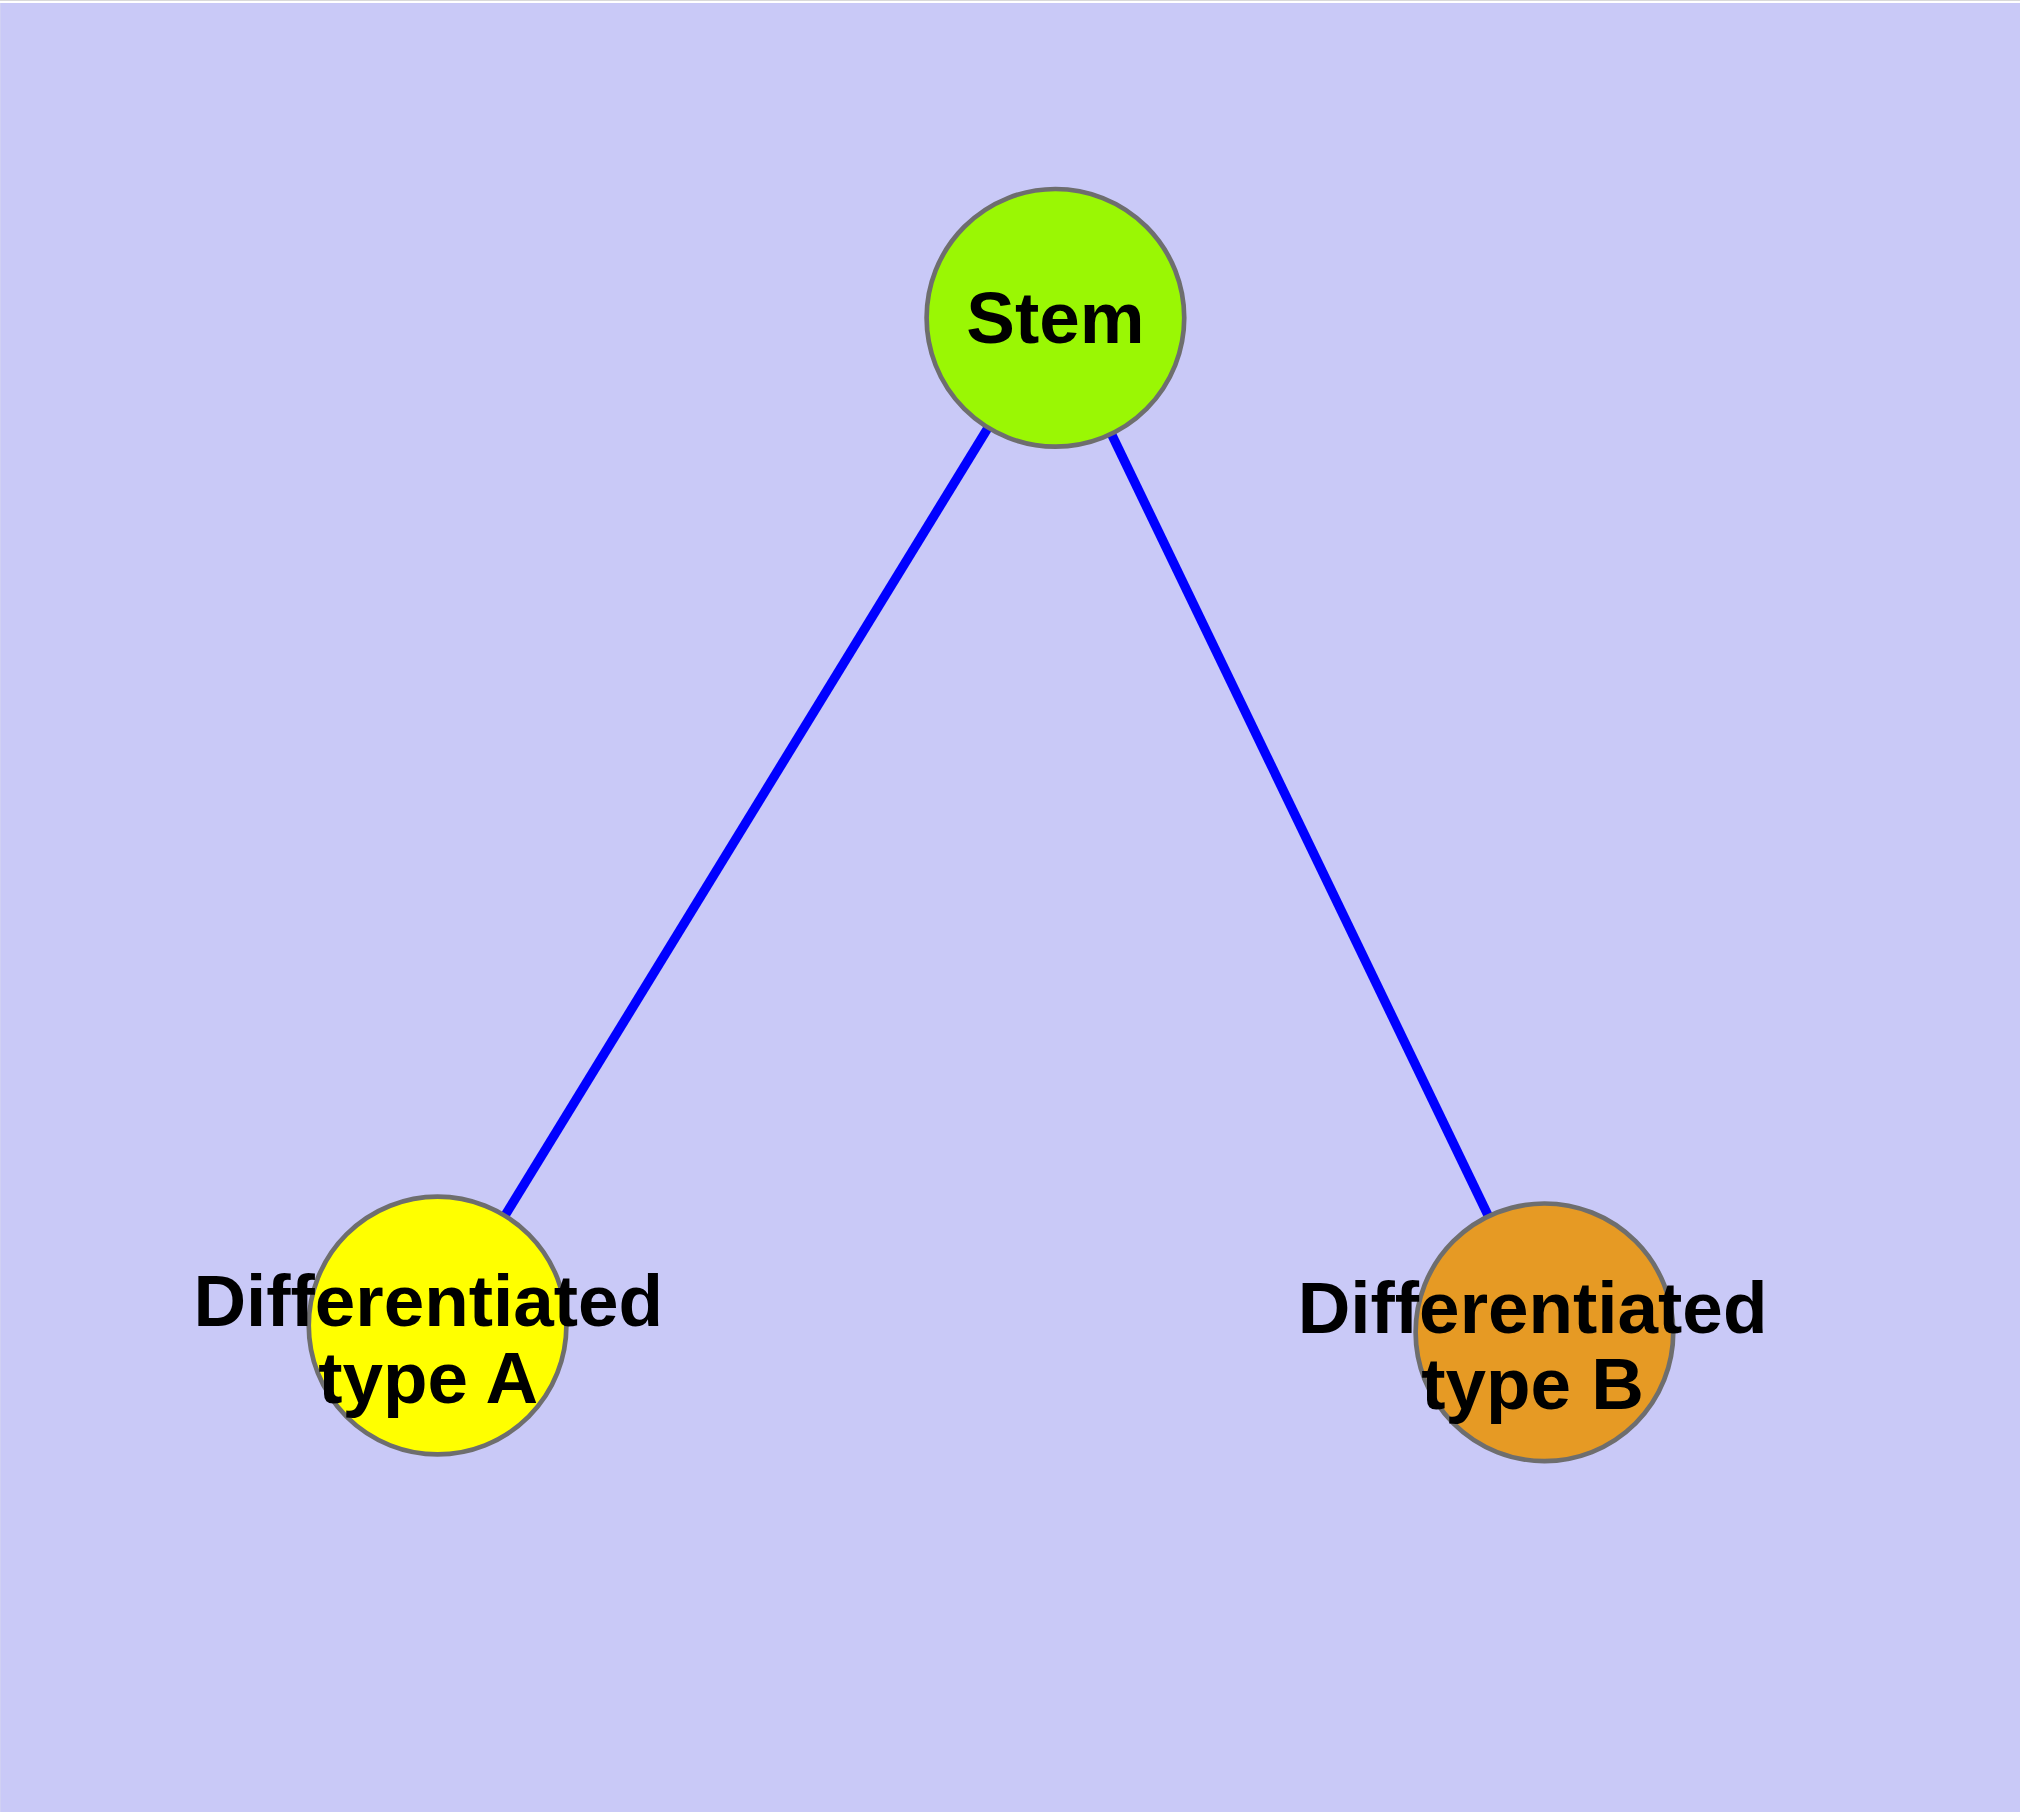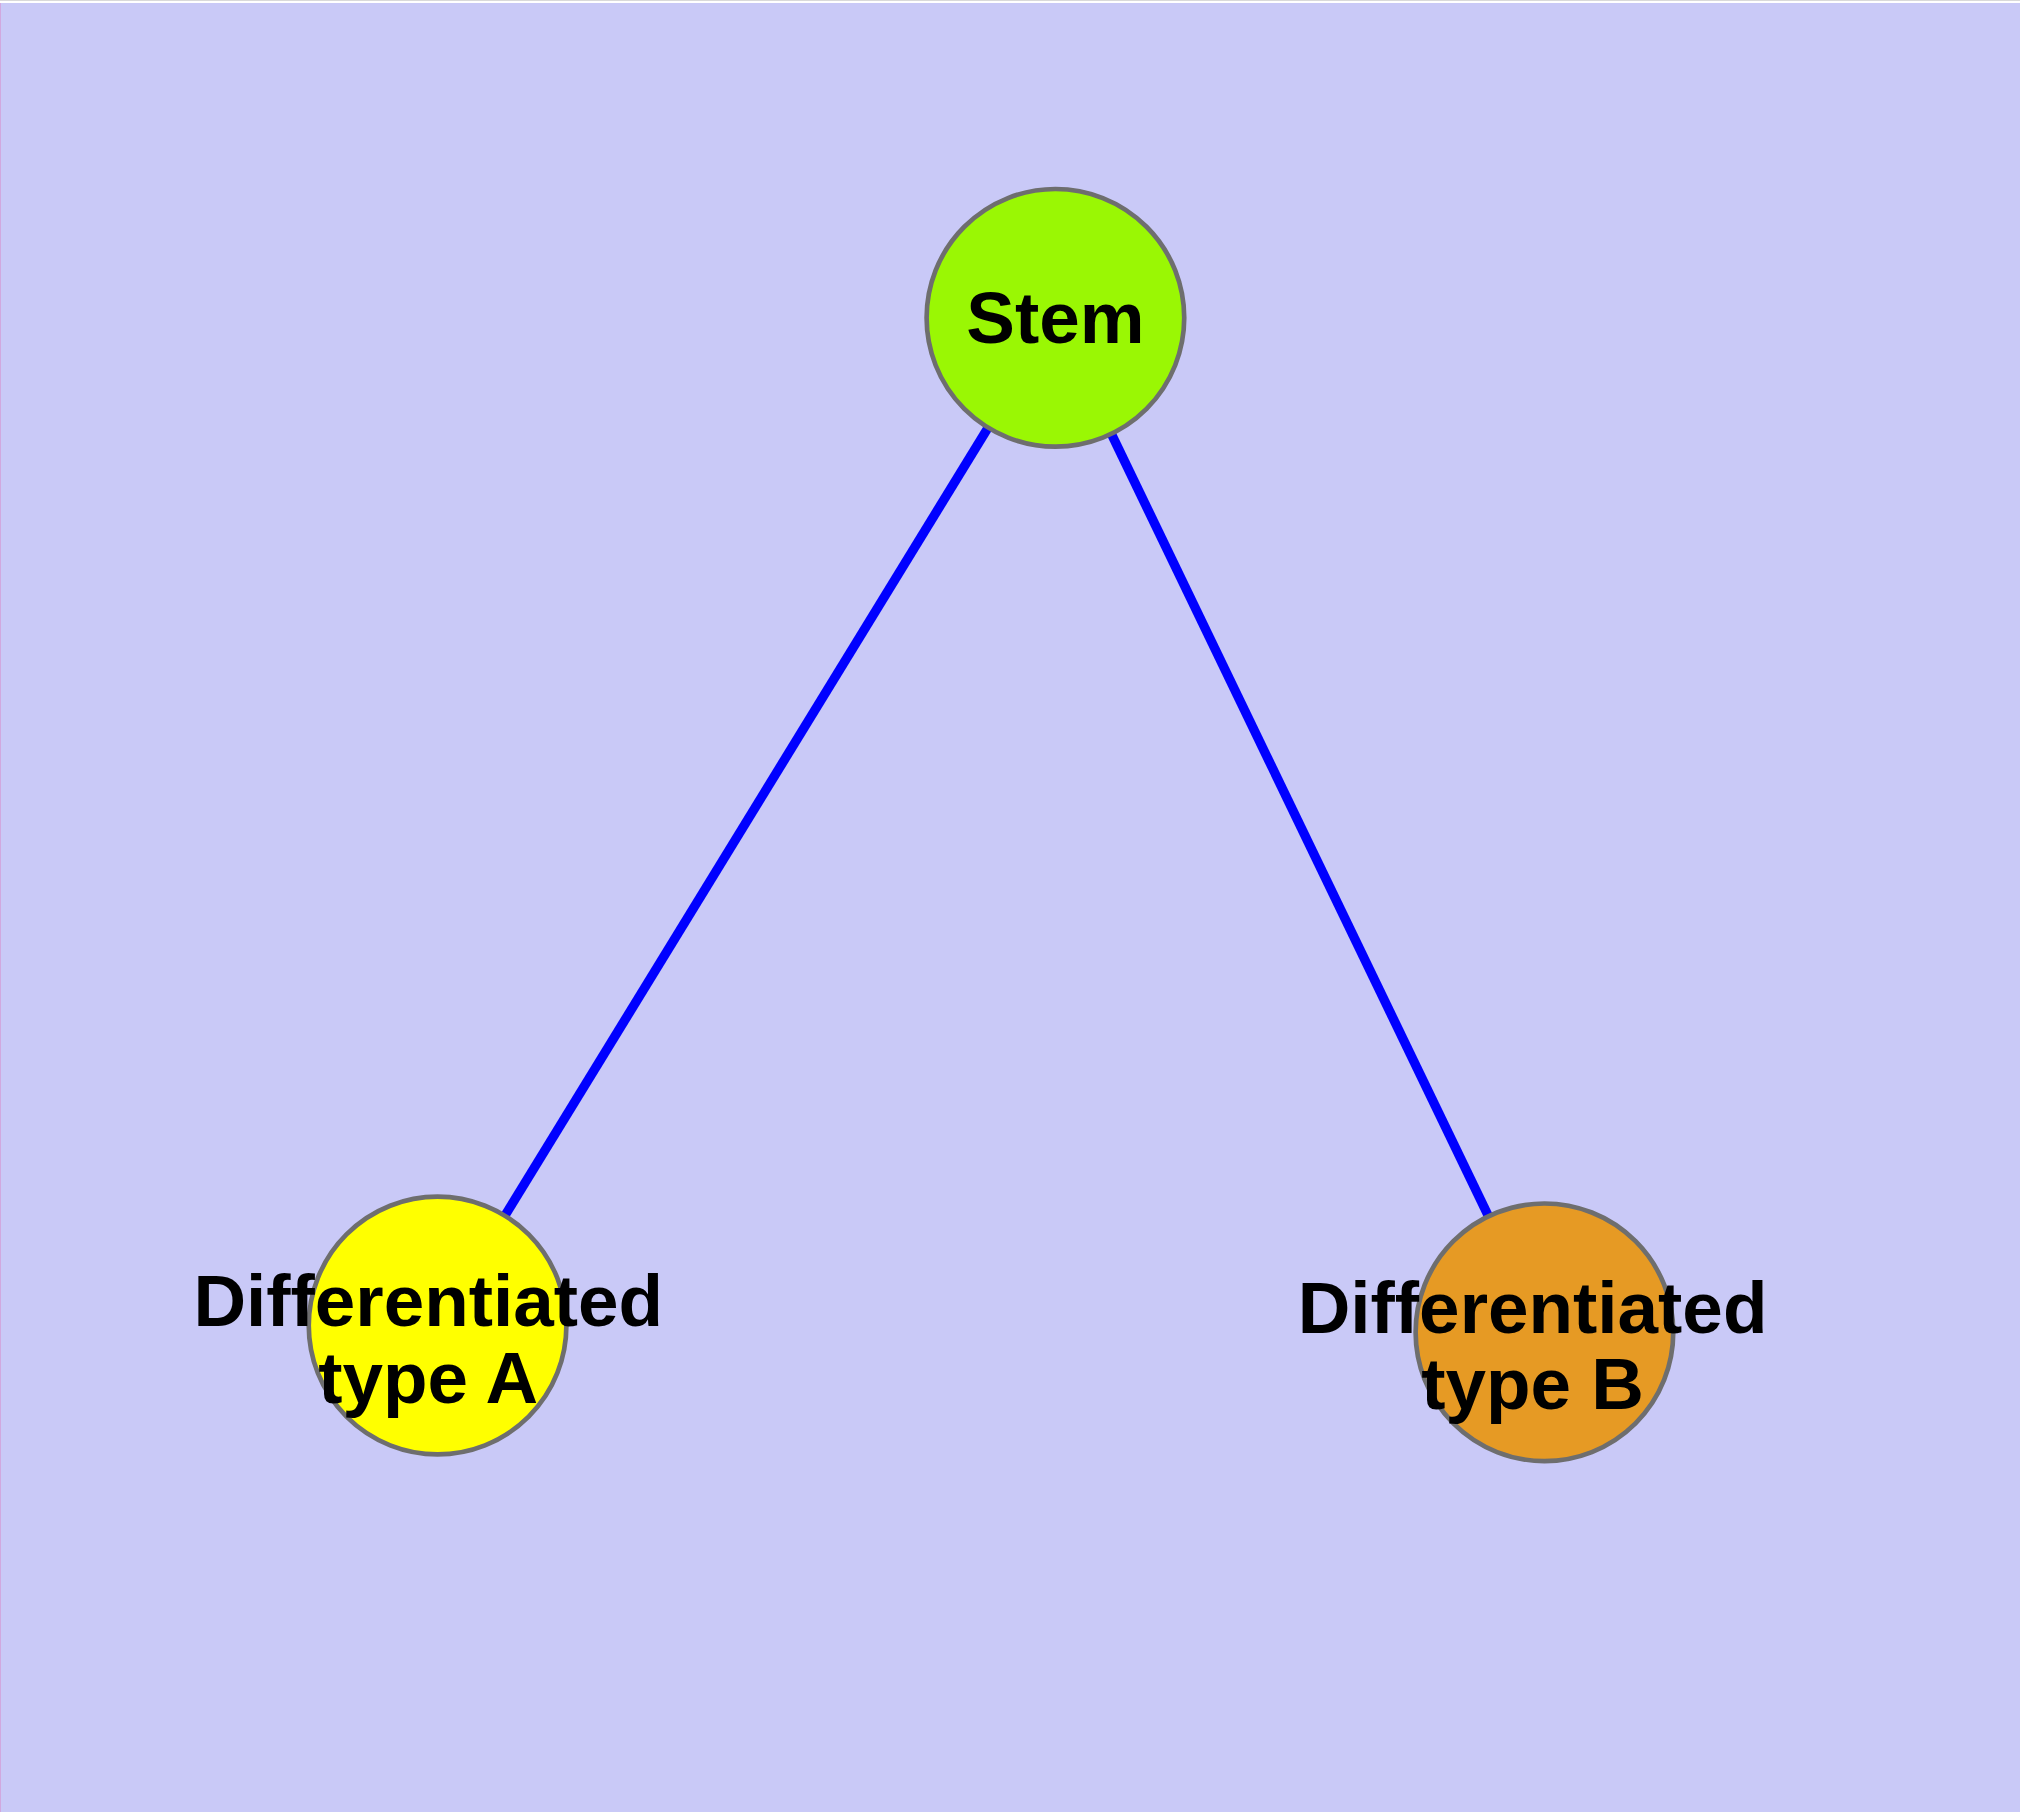--- a/index.html
+++ b/index.html
@@ -5,21 +5,21 @@
   html, body {
     margin: 0;
     padding: 0;
     background: #c9c9f7;
   }
   .stage {
     position: relative;
     width: 2021px;
     height: 1812px;
     overflow: hidden;
-    background: #ec4899;
+    background: #e5e5e5;
   }
   svg.graph {
     position: absolute;
     top: 0;
     left: 0;
     display: block;
   }
   svg.graph text {
     font-family: "Liberation Sans", sans-serif;
     font-weight: 700;

